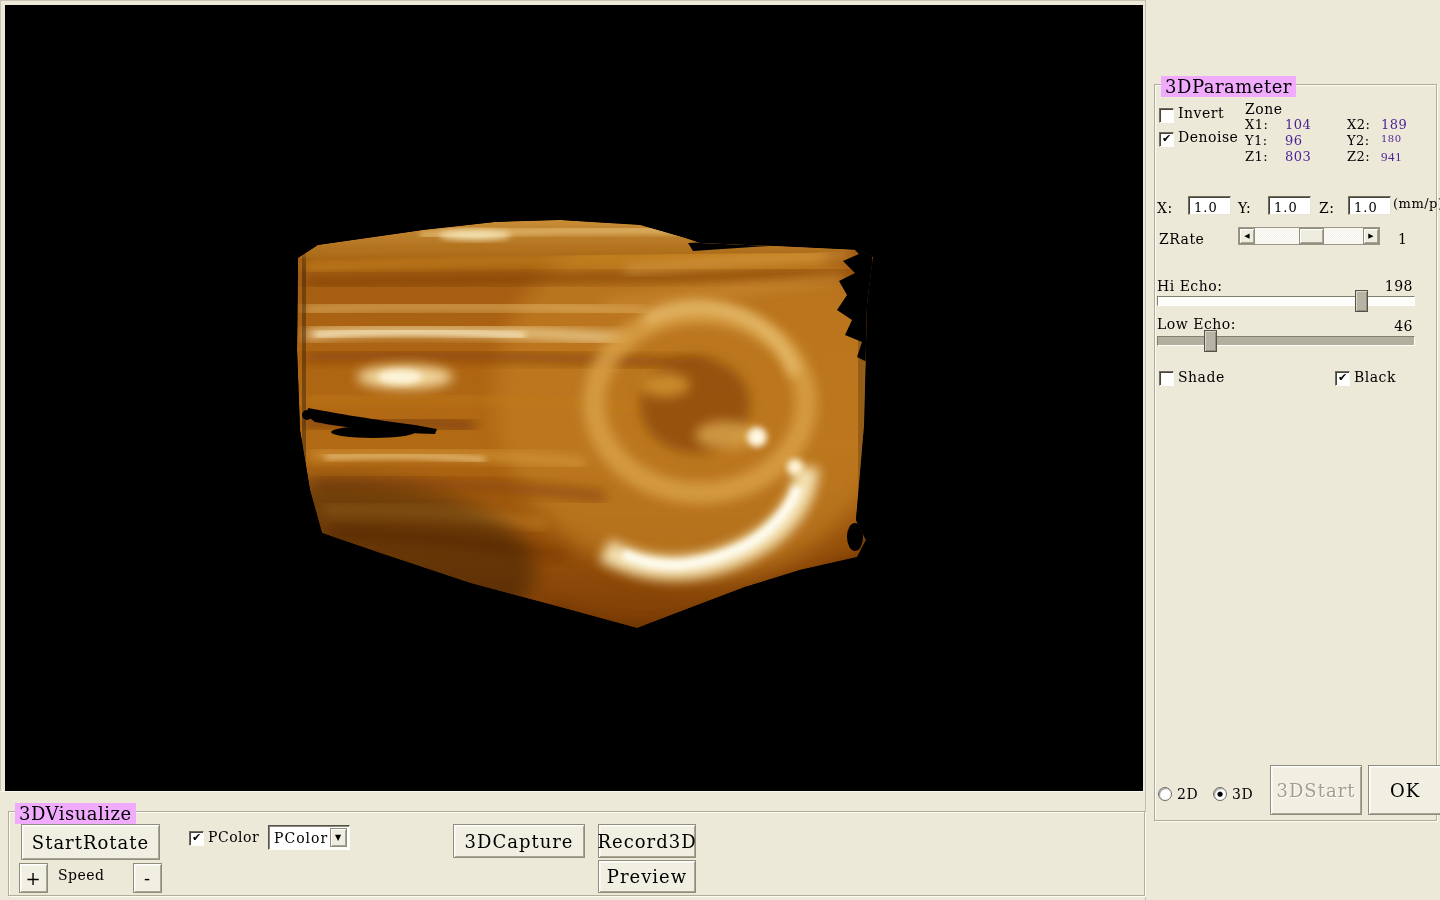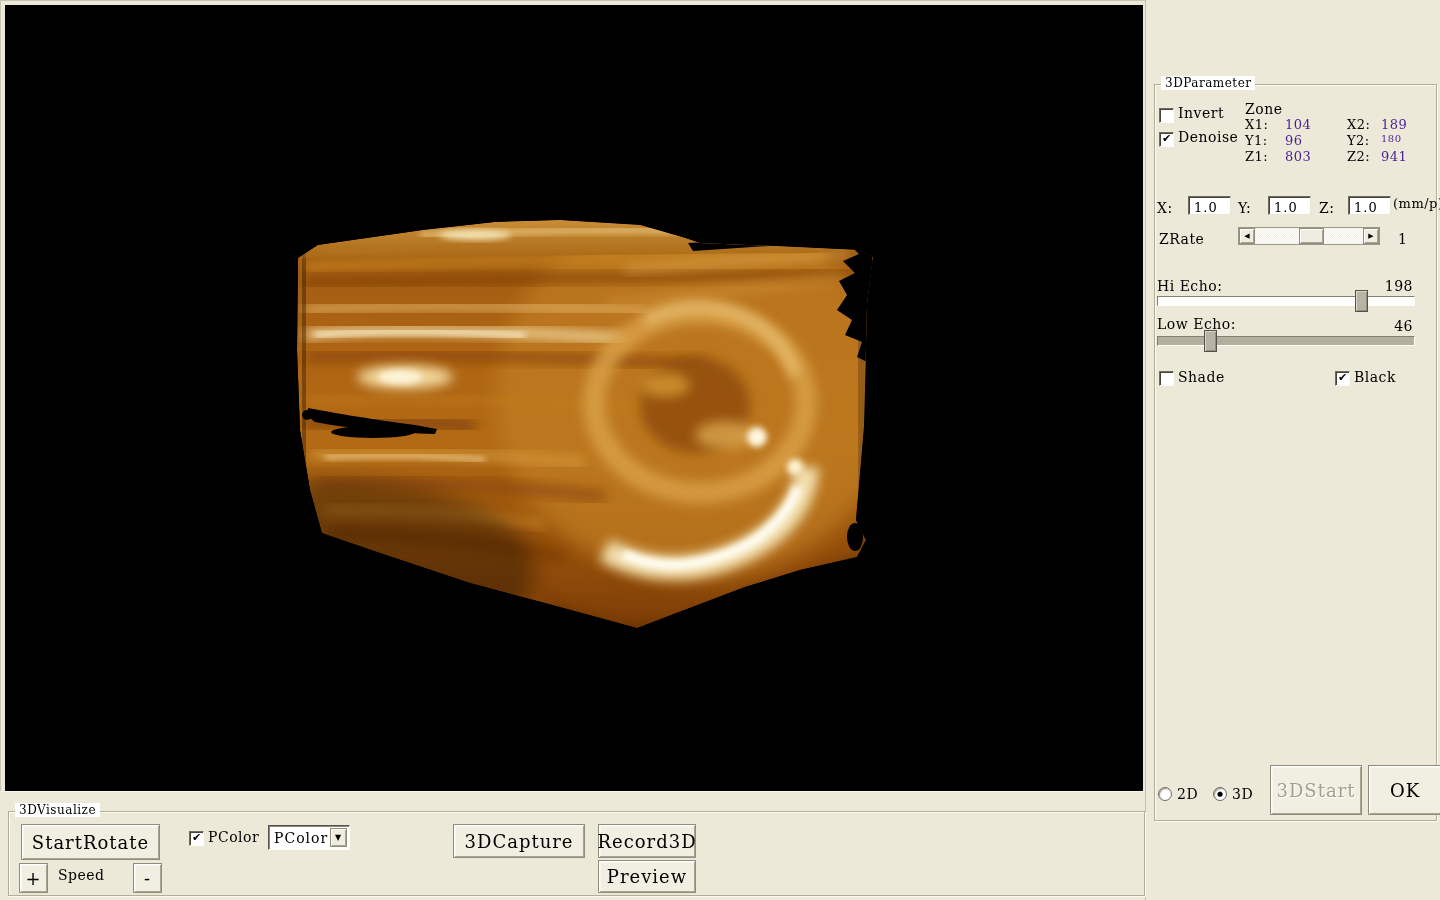--- a/index.html
+++ b/index.html
@@ -15,21 +15,21 @@
   .blue{color:#4c1d95;}
 
   
   .viewport{left:5px;top:5px;width:1138px;height:786px;background:#000;}
   .right-panel{left:1145px;top:0;width:295px;height:900px;background:#ece9d8;border-left:1px solid #c2bfaf;}
   .bottom-panel{left:0;top:791px;width:1145px;height:109px;background:#ece9d8;border-top:1px solid #f7f5ec;}
   .groupbox{
     border:1px solid #b0ad9b;
     box-shadow:inset 1px 1px 0 #fbfaf3, 1px 1px 0 #fbfaf3;
   }
-  .gb-title{position:absolute;top:-9px;left:6px;background:#ffffff;padding:0 4px;font-size:12px;white-space:nowrap;letter-spacing:0.5px;}
+  .gb-title{position:absolute;top:-9px;left:6px;background:#f0abfc;padding:0 4px;font-size:18px;white-space:nowrap;letter-spacing:0.5px;}
 
   
   .btn{
     background:#f1efe2;
     border:1px solid #8f8d7c;
     box-shadow:inset 1px 1px 0 #ffffff, inset -1px -1px 0 #a8a595, inset 2px 2px 0 #f8f7ef;
     display:flex;align-items:center;justify-content:center;
     white-space:nowrap;letter-spacing:1px;font-size:18px;cursor:default;
   }
   .btn.disabled{color:#a39f8d;text-shadow:1px 1px 0 #ffffff;}
@@ -209,21 +209,21 @@
     <span class="abs lbl blue" style="left:226px;top:33px;font-size:13px;">189</span>
 
     <span class="abs lbl" style="left:90px;top:49px;font-size:13px;">Y1:</span>
     <span class="abs lbl blue" style="left:130px;top:49px;font-size:13px;">96</span>
     <span class="abs lbl" style="left:192px;top:49px;font-size:13px;">Y2:</span>
     <span class="abs lbl blue" style="left:226px;top:49px;font-size:10px;">180</span>
 
     <span class="abs lbl" style="left:90px;top:65px;font-size:13px;">Z1:</span>
     <span class="abs lbl blue" style="left:130px;top:65px;font-size:13px;">803</span>
     <span class="abs lbl" style="left:192px;top:65px;font-size:13px;">Z2:</span>
-    <span class="abs lbl blue" style="left:226px;top:65px;font-size:13px;">941</span>
+    <span class="abs lbl blue" style="left:226px;top:65px;font-size:13px;font-family:Liberation Serif, serif;">941</span>
 
     <span class="abs lbl" style="left:2px;top:116px;">X:</span>
     <div class="abs field" style="left:33px;top:111px;width:43px;height:19px;">1.0</div>
     <span class="abs lbl" style="left:83px;top:116px;">Y:</span>
     <div class="abs field" style="left:113px;top:111px;width:43px;height:19px;">1.0</div>
     <span class="abs lbl" style="left:164px;top:116px;">Z:</span>
     <div class="abs field" style="left:193px;top:111px;width:43px;height:19px;">1.0</div>
     <span class="abs lbl" style="left:238px;top:112px;font-size:13px;">(mm/p)</span>
 
     <span class="abs lbl" style="left:4px;top:147px;">ZRate</span>

